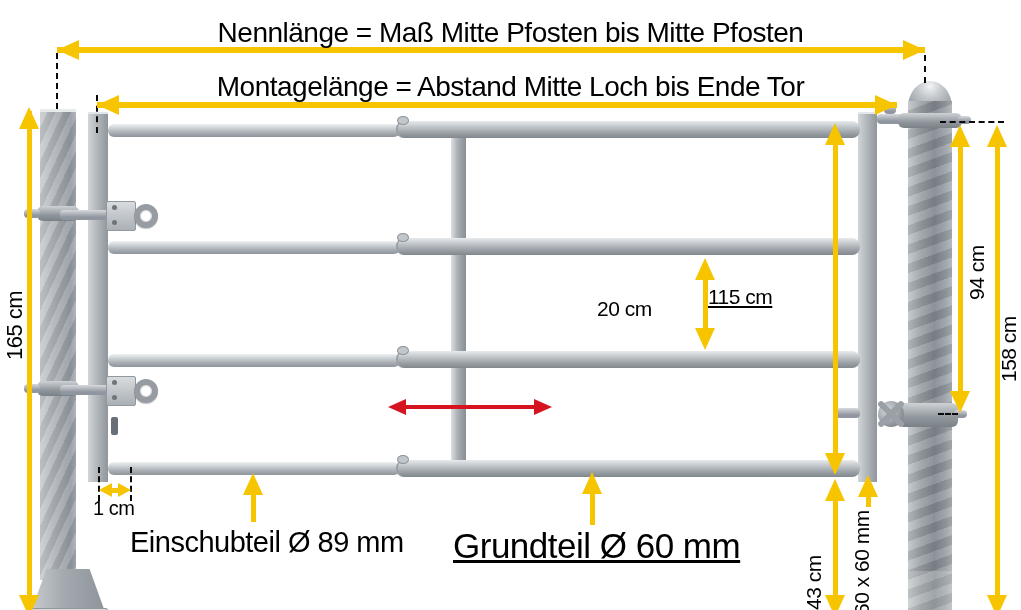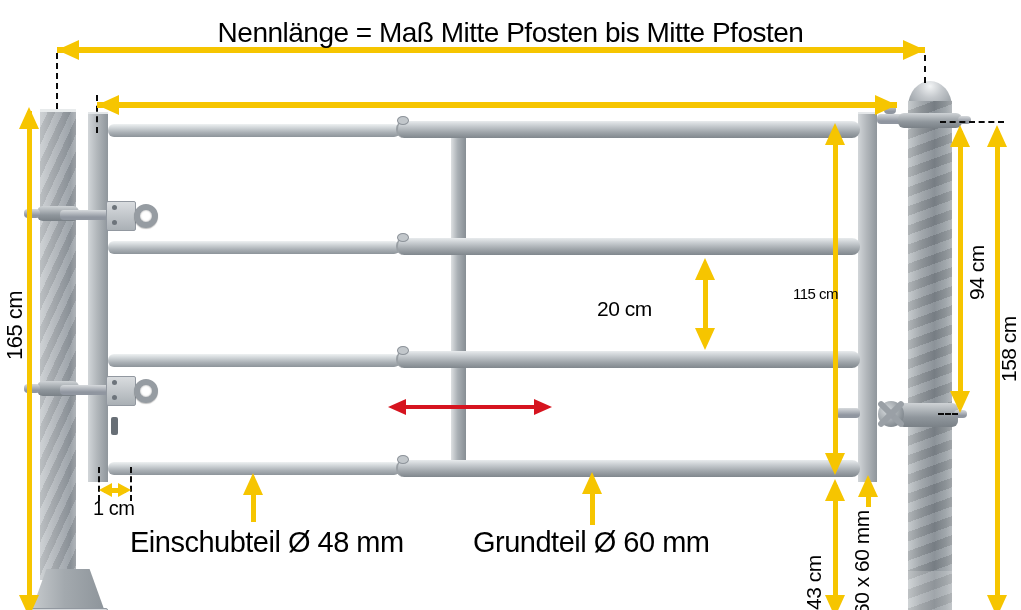--- a/index.html
+++ b/index.html
@@ -188,26 +188,27 @@
   <div class="shaft" style="left:251px;top:476px;width:5px;height:29px;"></div>
 
   <div class="ah up" style="left:582px;top:455px;"></div>
   <div class="shaft" style="left:590px;top:475px;width:5px;height:33px;"></div>
 
   <div class="shaft red" style="left:398px;top:388px;width:142px;height:4px;"></div>
   <div class="ah redl" style="left:388px;top:382px;"></div>
   <div class="ah redr" style="left:534px;top:382px;"></div>
 
   <div class="lbl ctr" style="top:0px;font-size:28px;">Nennlänge = Maß Mitte Pfosten bis Mitte Pfosten</div>
+  <div class="lbl ctr" style="top:54px;font-size:28px;">Montagelänge = Abstand Mitte Loch bis Ende Tor</div>
 
   <div class="vlbl" style="left:2px;top:343px;font-size:22px;">165 cm</div>
   <div class="lbl" style="left:93px;top:480px;font-size:20px;">1 cm</div>
   <div class="lbl" style="left:597px;top:280px;font-size:21px;">20 cm</div>
-  <div class="lbl" style="left:793px;top:268px;font-size:15px;">115 cm</div>
+  <div class="lbl" style="left:708px;top:268px;font-size:21px;text-decoration:underline;">115 cm</div>
   <div class="vlbl" style="left:965px;top:283px;font-size:21px;">94 cm</div>
   <div class="vlbl" style="left:997px;top:365px;font-size:21px;">158 cm</div>
   <div class="vlbl" style="left:802px;top:593px;font-size:21px;">43 cm</div>
   <div class="vlbl" style="left:850px;top:598px;font-size:21px;">60 x 60 mm</div>
 
-  <div class="lbl" style="left:130px;top:509px;font-size:29px;">Einschubteil Ø 48 mm</div>
-  <div class="lbl" style="left:473px;top:509px;font-size:29px;">Grundteil Ø 60 mm</div>
+  <div class="lbl" style="left:130px;top:509px;font-size:29px;">Einschubteil Ø 89 mm</div>
+  <div class="lbl" style="left:453px;top:509px;font-size:35px;text-decoration:underline;">Grundteil Ø 60 mm</div>
 
 </div>
 
 </body></html>

